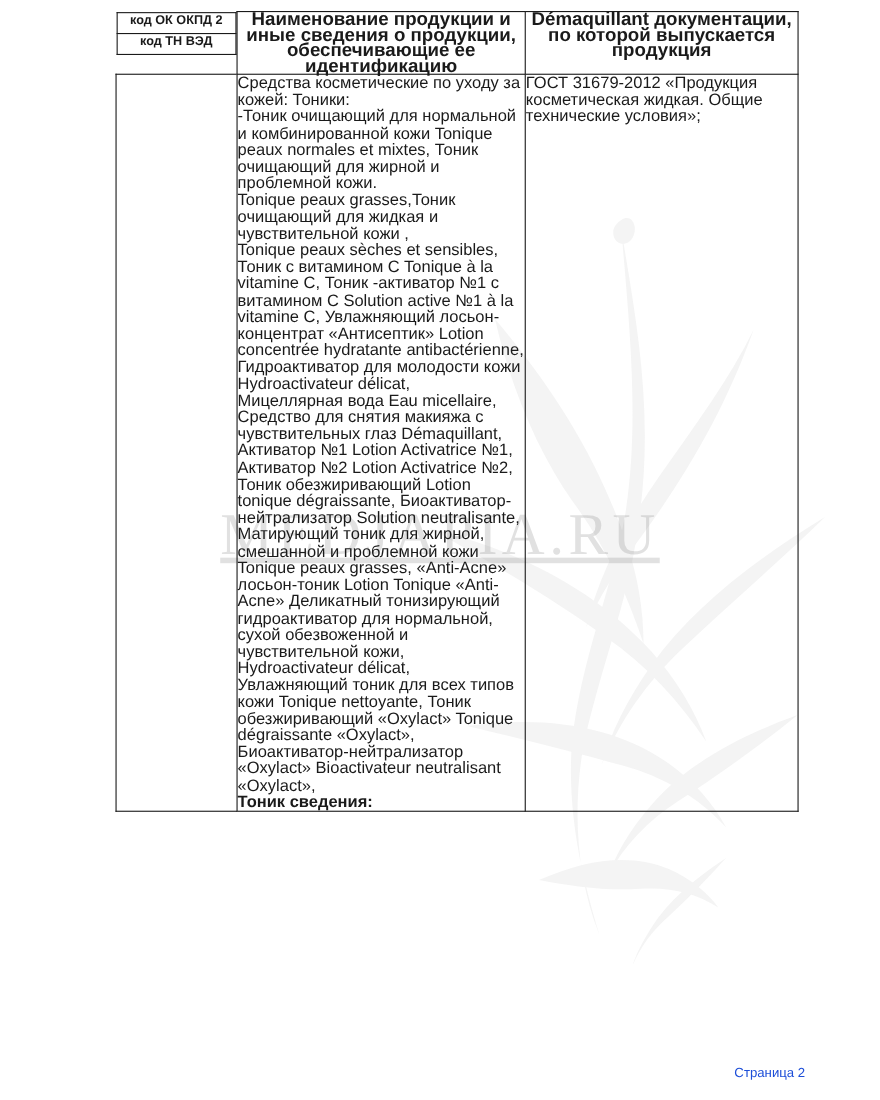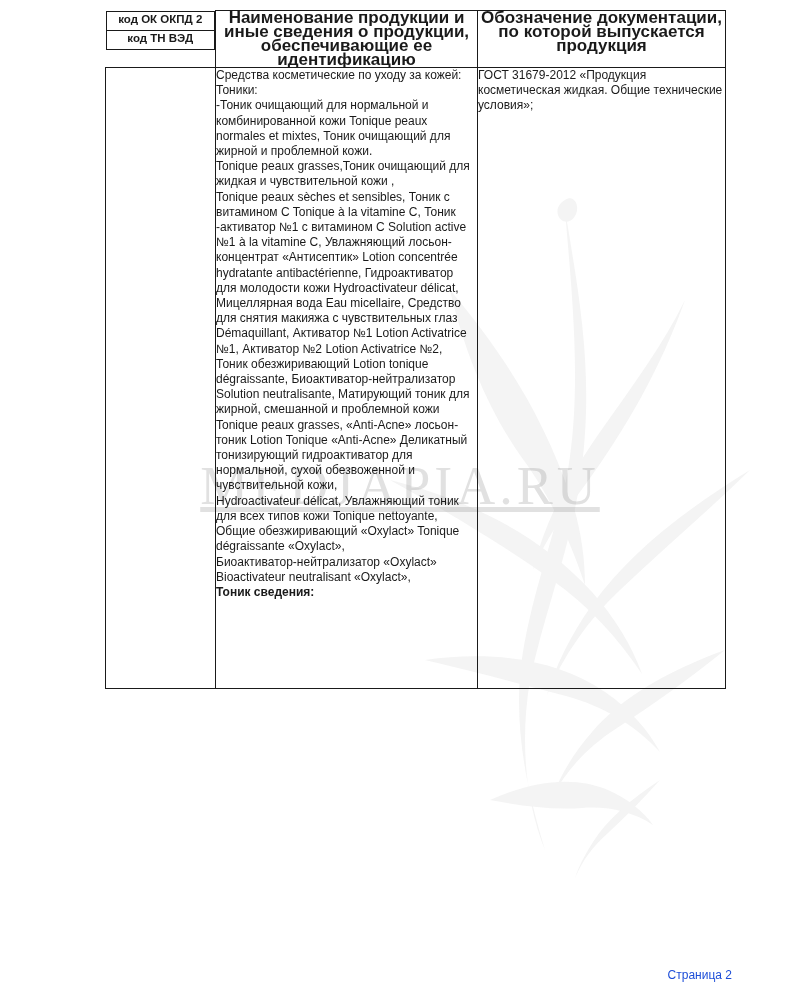--- a/index.html
+++ b/index.html
@@ -87,21 +87,21 @@
     text-align: center;
     font-weight: bold;
     font-size: 11.5px;
     line-height: 14px;
     padding: 6px 4px;
   }
   .hdr-code-top { height: 18px; }
   .hdr-code-bot { height: 18px; }
 
   .body-cell {
-    font-size: 12px;
+    font-size: 15px;
     line-height: 15.2px;
     padding: 7px 6px 8px 6px;
     height: 620px;
   }
   .body-cell p {
     margin: 0;
   }
   .body-cell .strong-line {
     font-weight: bold;
   }
@@ -154,32 +154,32 @@
                 <tr>
               <td class="hdr-code-top">код ОК ОКПД 2</td>
             </tr>
             <tr>
               <td class="hdr-code-bot">код ТН ВЭД</td>
             </tr>
           </tbody>
             </table>
         </td>
         <td class="hdr-cell">Наименование продукции и иные сведения о продукции, обеспечивающие ее идентификацию</td>
-        <td class="hdr-cell">Обозначение документации, по которой выпускается продукция</td>
+        <td class="hdr-cell">Démaquillant документации, по которой выпускается продукция</td>
       </tr>
 
       <tr>
         <td class="empty-code-cell"></td>
         <td class="body-cell">
           <p>Средства косметические по уходу за кожей: Тоники:</p>
           <p>-Тоник очищающий для нормальной и комбинированной кожи Tonique peaux normales et mixtes, Тоник очищающий для жирной и проблемной кожи.</p>
           <p>Tonique peaux grasses,Тоник очищающий для жидкая и чувствительной кожи ,</p>
           <p>Tonique peaux sèches et sensibles, Тоник с витамином C Tonique à la vitamine C, Тоник -активатор №1 с витамином C Solution active №1 à la vitamine C, Увлажняющий лосьон-концентрат «Антисептик» Lotion concentrée hydratante antibactérienne, Гидроактиватор для молодости кожи Hydroactivateur délicat,</p>
           <p>Мицеллярная вода Eau micellaire, Средство для снятия макияжа с чувствительных глаз Démaquillant, Активатор №1 Lotion Activatrice №1, Активатор №2 Lotion Activatrice №2, Тоник обезжиривающий Lotion tonique dégraissante, Биоактиватор-нейтрализатор Solution neutralisante, Матирующий тоник для жирной, смешанной и проблемной кожи Tonique peaux grasses, «Anti-Acne» лосьон-тоник Lotion Tonique «Anti-Acne» Деликатный тонизирующий гидроактиватор для нормальной, сухой обезвоженной и чувствительной кожи,</p>
-          <p>Hydroactivateur délicat, Увлажняющий тоник для всех типов кожи Tonique nettoyante, Общие обезжиривающий «Oxylact»  Tonique dégraissante «Oxylact»,</p>
+          <p>Hydroactivateur délicat, Увлажняющий тоник для всех типов кожи Tonique nettoyante, Тоник обезжиривающий «Oxylact»  Tonique dégraissante «Oxylact»,</p>
           <p>Биоактиватор-нейтрализатор «Oxylact» Bioactivateur neutralisant «Oxylact»,</p>
           <p class="strong-line">Тоник сведения:</p>
         </td>
         <td class="body-cell">ГОСТ 31679-2012 «Продукция косметическая жидкая. Общие технические условия»;</td>
       </tr>
     </tbody>
   </table>
 
   <div class="page-footer">Страница 2</div>
 </div>

